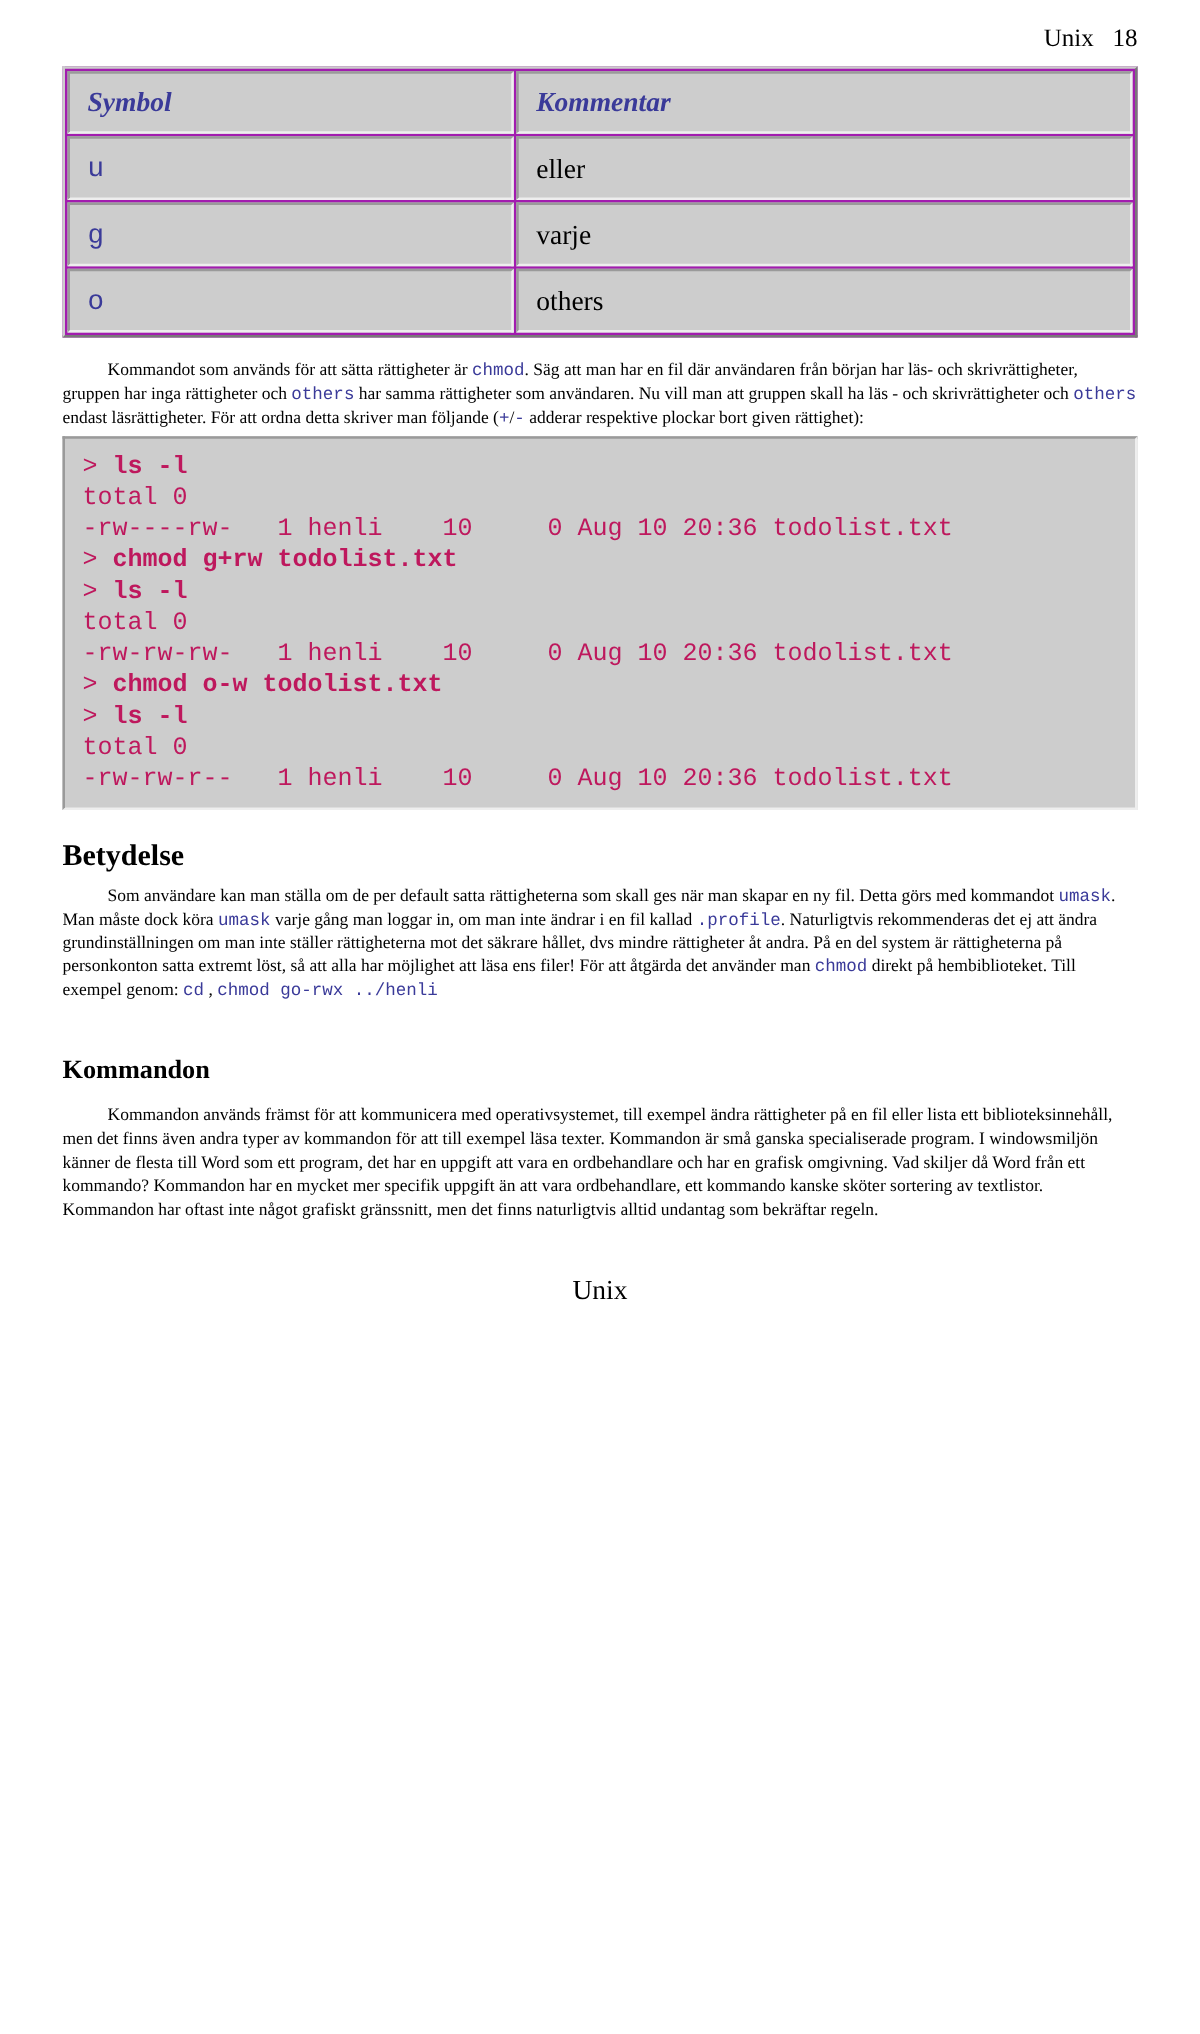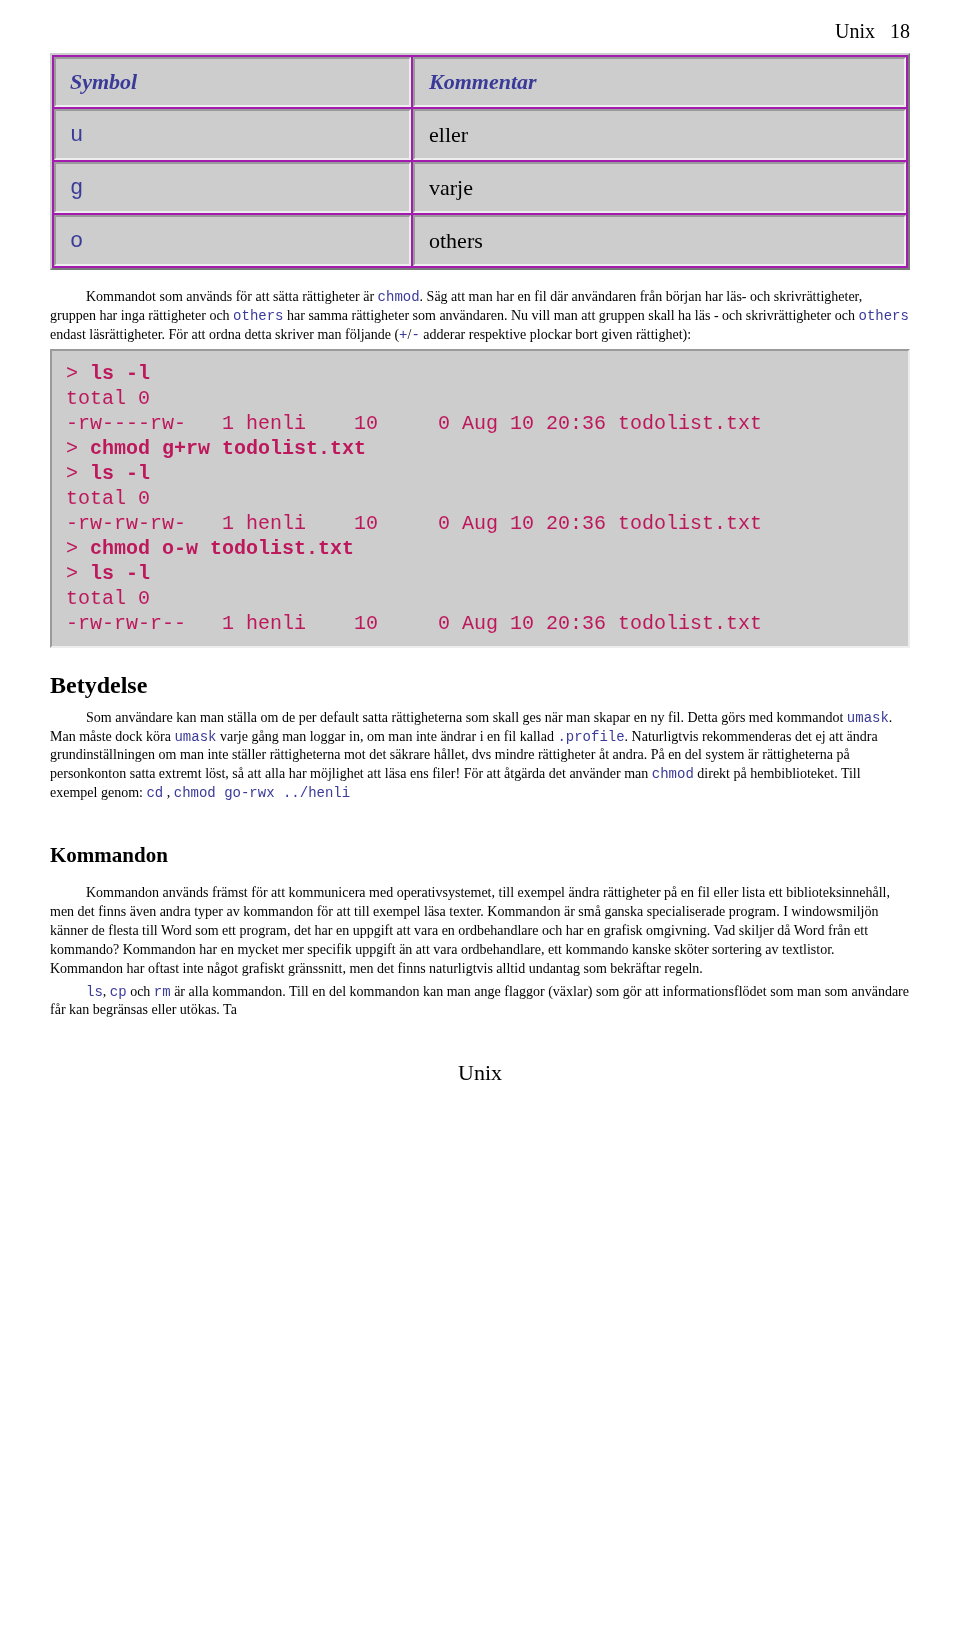--- a/index.html
+++ b/index.html
@@ -132,19 +132,16 @@
   <h3 class="sub">Betydelse</h3>
 
   <p class="body indent">
     <span>Som användare kan man ställa om de per default satta rättigheterna som skall ges när man skapar en ny fil. Detta görs med kommandot </span><span class="code-inline-blue">umask</span><span>. Man måste dock köra </span><span class="code-inline-blue">umask</span><span> varje gång man loggar in, om man inte ändrar i en fil kallad </span><span class="code-inline-blue">.profile</span><span>. Naturligtvis rekommenderas det ej att ändra grundinställningen om man inte ställer rättigheterna mot det säkrare hållet, dvs mindre rättigheter åt andra. På en del system är rättigheterna på personkonton satta extremt löst, så att alla har möjlighet att läsa ens filer! För att åtgärda det använder man </span><span class="code-inline-blue">chmod</span><span> direkt på hembiblioteket. Till exempel genom: </span><span class="code-inline-blue">cd</span><span> , </span><span class="code-inline-blue">chmod go-rwx ../henli</span>
   </p>
 
   <h2 class="sec">Kommandon</h2>
 
   <p class="body indent">Kommandon används främst för att kommunicera med operativsystemet, till exempel ändra rättigheter på en fil eller lista ett biblioteksinnehåll, men det finns även andra typer av kommandon för att till exempel läsa texter. Kommandon är små ganska specialiserade program. I windowsmiljön känner de flesta till Word som ett program, det har en uppgift att vara en ordbehandlare och har en grafisk omgivning. Vad skiljer då Word från ett kommando? Kommandon har en mycket mer specifik uppgift än att vara ordbehandlare, ett kommando kanske sköter sortering av textlistor. Kommandon har oftast inte något grafiskt gränssnitt, men det finns naturligtvis alltid undantag som bekräftar regeln.</p>
 
-  <p class="body indent">
-    <span class="code-inline-blue">ls</span><span>, </span><span class="code-inline-blue">cp</span><span> och </span><span class="code-inline-blue">rm</span><span> är alla kommandon. Till en del kommandon kan man ange flaggor (växlar) som gör att informationsflödet som man som användare får kan begränsas eller utökas. Ta</span>
-  </p>
 
   <div class="footer">Unix</div>
 
 </div>
 
 </body></html>

